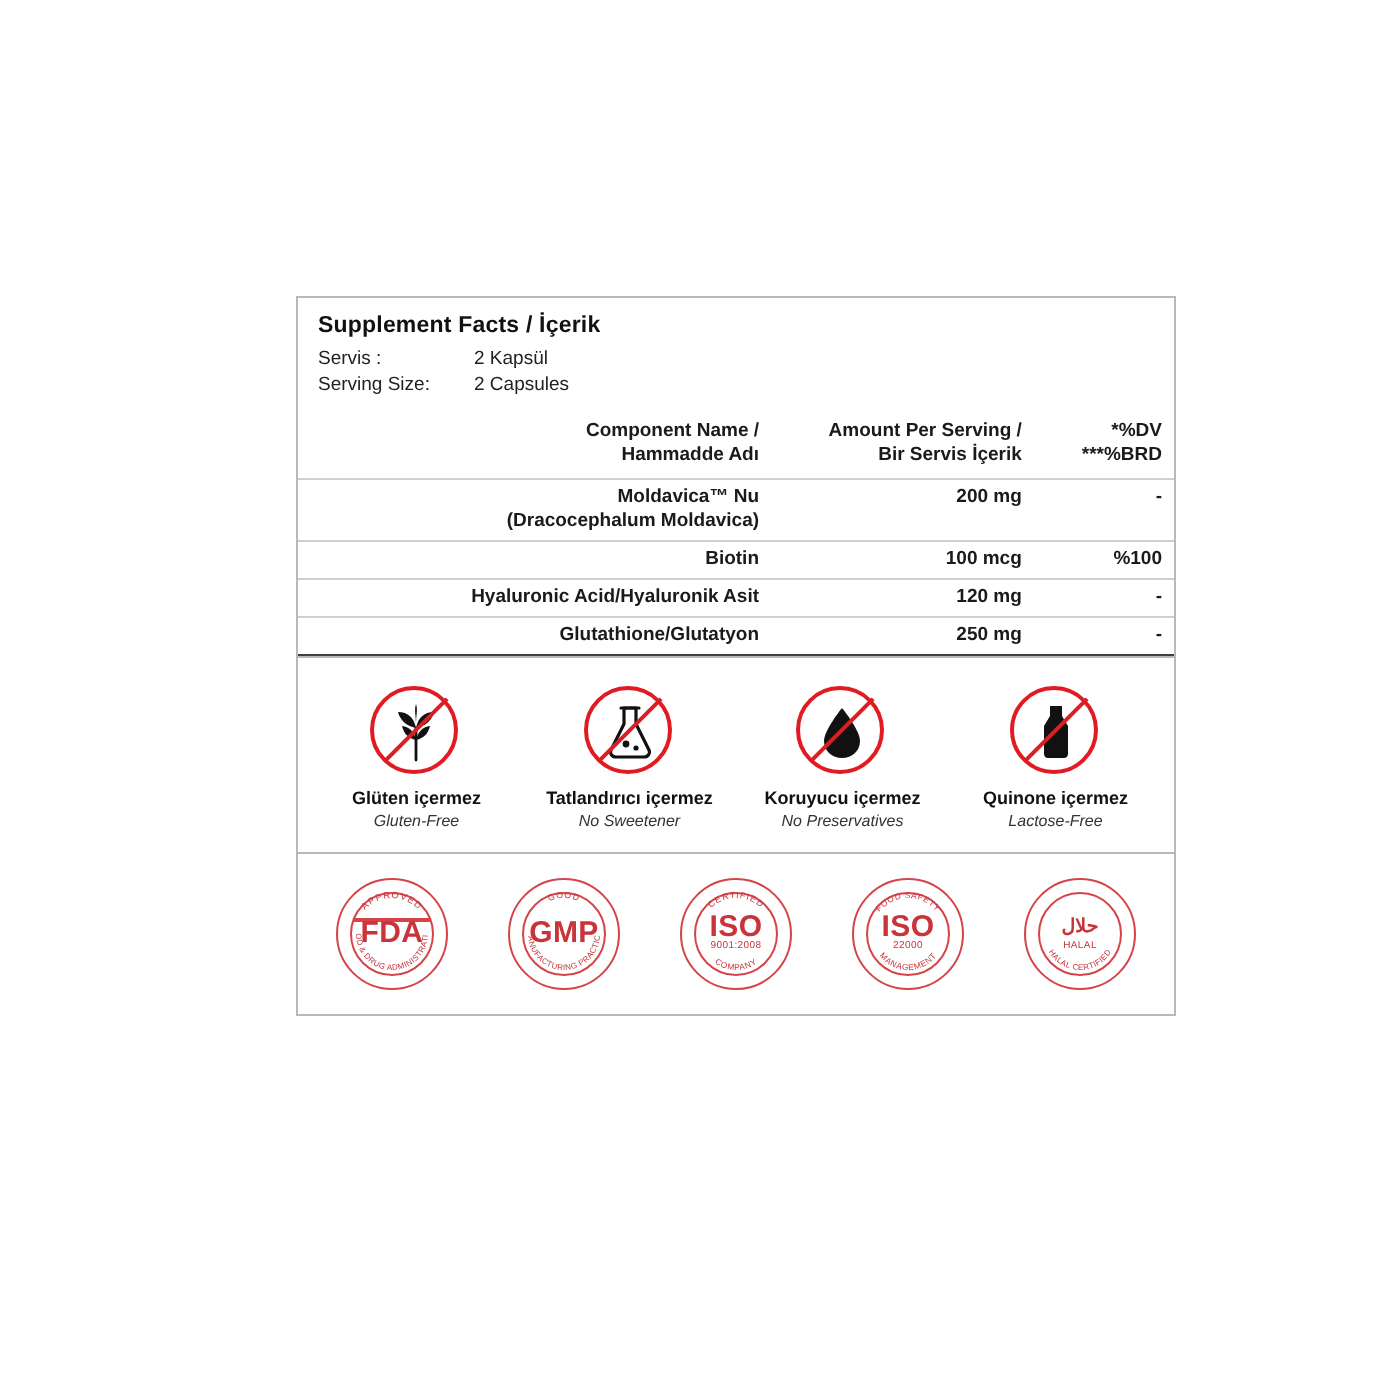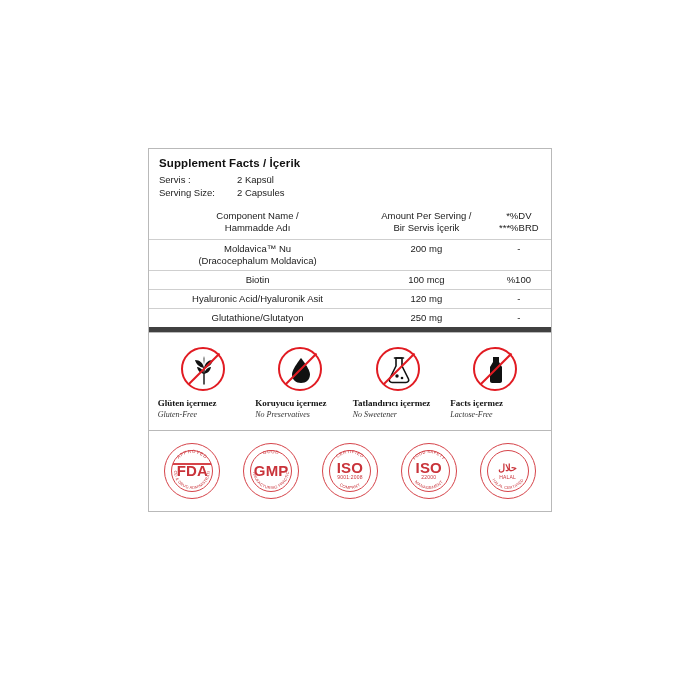--- a/index.html
+++ b/index.html
@@ -18,21 +18,21 @@
   .page {
     position: relative;
     width: 700px;
     height: 700px;
   }
 
   .panel {
     position: absolute;
     left: 148px;
     top: 148px;
-    width: 404px;
+    width: 440px;
     border: 1px solid #b9b9b9;
     background: #ffffff;
     box-sizing: border-box;
   }
 
   
   .facts-header {
     padding: 8px 10px 6px 10px;
   }
   .facts-title {
@@ -56,62 +56,61 @@
     width: 100%;
     border-collapse: collapse;
     font-size: 9.5px;
     color: #1a1a1a;
   }
   table.facts th,
   table.facts td {
     border-bottom: 1px solid #cfcfcf;
     padding: 3px 6px;
     vertical-align: top;
-    font-weight: normal;
-    text-align: center;
+    font-weight: bold;
+    text-align: right;
   }
   table.facts thead th {
     padding-top: 5px;
     padding-bottom: 5px;
     line-height: 12px;
   }
   th.col-name, td.col-name { width: 54%; padding-left: 10px; }
   th.col-amt, td.col-amt { width: 30%; text-align: left; }
   th.col-dv, td.col-dv { width: 16%; text-align: right; padding-right: 12px; }
   td.col-amt { text-align: center; }
   td.col-dv { text-align: center; padding-right: 6px; }
   .sub-name {
     display: block;
     line-height: 12px;
   }
   .sub-name.second {
     padding-left: 0;
   }
   tbody tr td { line-height: 12px; }
-  tbody tr:last-child td { border-bottom: 5px solid #404040; }
+  tbody tr:last-child td { border-bottom: 1px solid #404040; }
 
   .footnote {
     font-size: 9.5px;
     padding: 8px 10px 9px 10px;
     color: #1a1a1a;
   }
   .footnote b { font-weight: bold; }
 
   
   .icon-band {
     border-top: 1px solid #b9b9b9;
     padding: 14px 6px 10px 6px;
     display: flex;
     justify-content: space-around;
     align-items: flex-start;
   }
   .free-item {
     width: 92px;
-    text-align: left;
-    font-family: Liberation Serif, serif;
+    text-align: center;
   }
   .free-badge {
     position: relative;
     width: 46px;
     height: 46px;
     margin: 0 auto 5px auto;
   }
   .free-badge .circle {
     position: absolute;
     left: 0; top: 0;
@@ -291,54 +290,54 @@
           <div class="slash"></div>
         </div>
         <div class="free-title">Glüten içermez</div>
         <div class="free-sub">Gluten-Free</div>
       </div>
 
       <div class="free-item">
         <div class="free-badge">
           <div class="circle"></div>
           <svg width="28" height="30" viewBox="0 0 28 30">
-            <path d="M14 3 C14 3, 5 14, 5 19.5 C5 24.5, 9 28, 14 28 C19 28, 23 24.5, 23 19.5 C23 14, 14 3, 14 3 Z" fill="#111"></path>
-          </svg>
-          <div class="slash"></div>
-        </div>
-        <div class="free-title">Koruyucu içermez</div>
-        <div class="free-sub">No Preservatives</div>
-      </div>
-
-      <div class="free-item">
-        <div class="free-badge">
-          <div class="circle"></div>
-          <svg width="28" height="30" viewBox="0 0 28 30">
             <g fill="none" stroke="#111" stroke-width="1.6" stroke-linejoin="round">
               <path d="M11 3 L11 11 L4.5 24 C3.7 25.7, 5 27.5, 7 27.5 L21 27.5 C23 27.5, 24.3 25.7, 23.5 24 L17 11 L17 3 Z"></path>
               <path d="M9.5 3 L18.5 3" stroke-linecap="round"></path>
             </g>
             <circle cx="12" cy="21" r="1.7" fill="#111"></circle>
             <circle cx="17" cy="23" r="1.3" fill="#111"></circle>
           </svg>
           <div class="slash"></div>
         </div>
         <div class="free-title">Tatlandırıcı içermez</div>
         <div class="free-sub">No Sweetener</div>
       </div>
 
       <div class="free-item">
         <div class="free-badge">
           <div class="circle"></div>
           <svg width="28" height="30" viewBox="0 0 28 30">
+            <path d="M14 3 C14 3, 5 14, 5 19.5 C5 24.5, 9 28, 14 28 C19 28, 23 24.5, 23 19.5 C23 14, 14 3, 14 3 Z" fill="#111"></path>
+          </svg>
+          <div class="slash"></div>
+        </div>
+        <div class="free-title">Koruyucu içermez</div>
+        <div class="free-sub">No Preservatives</div>
+      </div>
+
+      <div class="free-item">
+        <div class="free-badge">
+          <div class="circle"></div>
+          <svg width="28" height="30" viewBox="0 0 28 30">
             <path d="M11 2 L17 2 L17 7 L20 12 L20 26 C20 27.2, 19 28, 18 28 L10 28 C9 28, 8 27.2, 8 26 L8 12 L11 7 Z" fill="#111"></path>
           </svg>
           <div class="slash"></div>
         </div>
-        <div class="free-title">Facts içermez</div>
+        <div class="free-title">Quinone içermez</div>
         <div class="free-sub">Lactose-Free</div>
       </div>
 
     </div>
 
     <div class="cert-band">
 
       <div class="cert">
         <div class="outer"></div>
         <div class="inner"></div>

